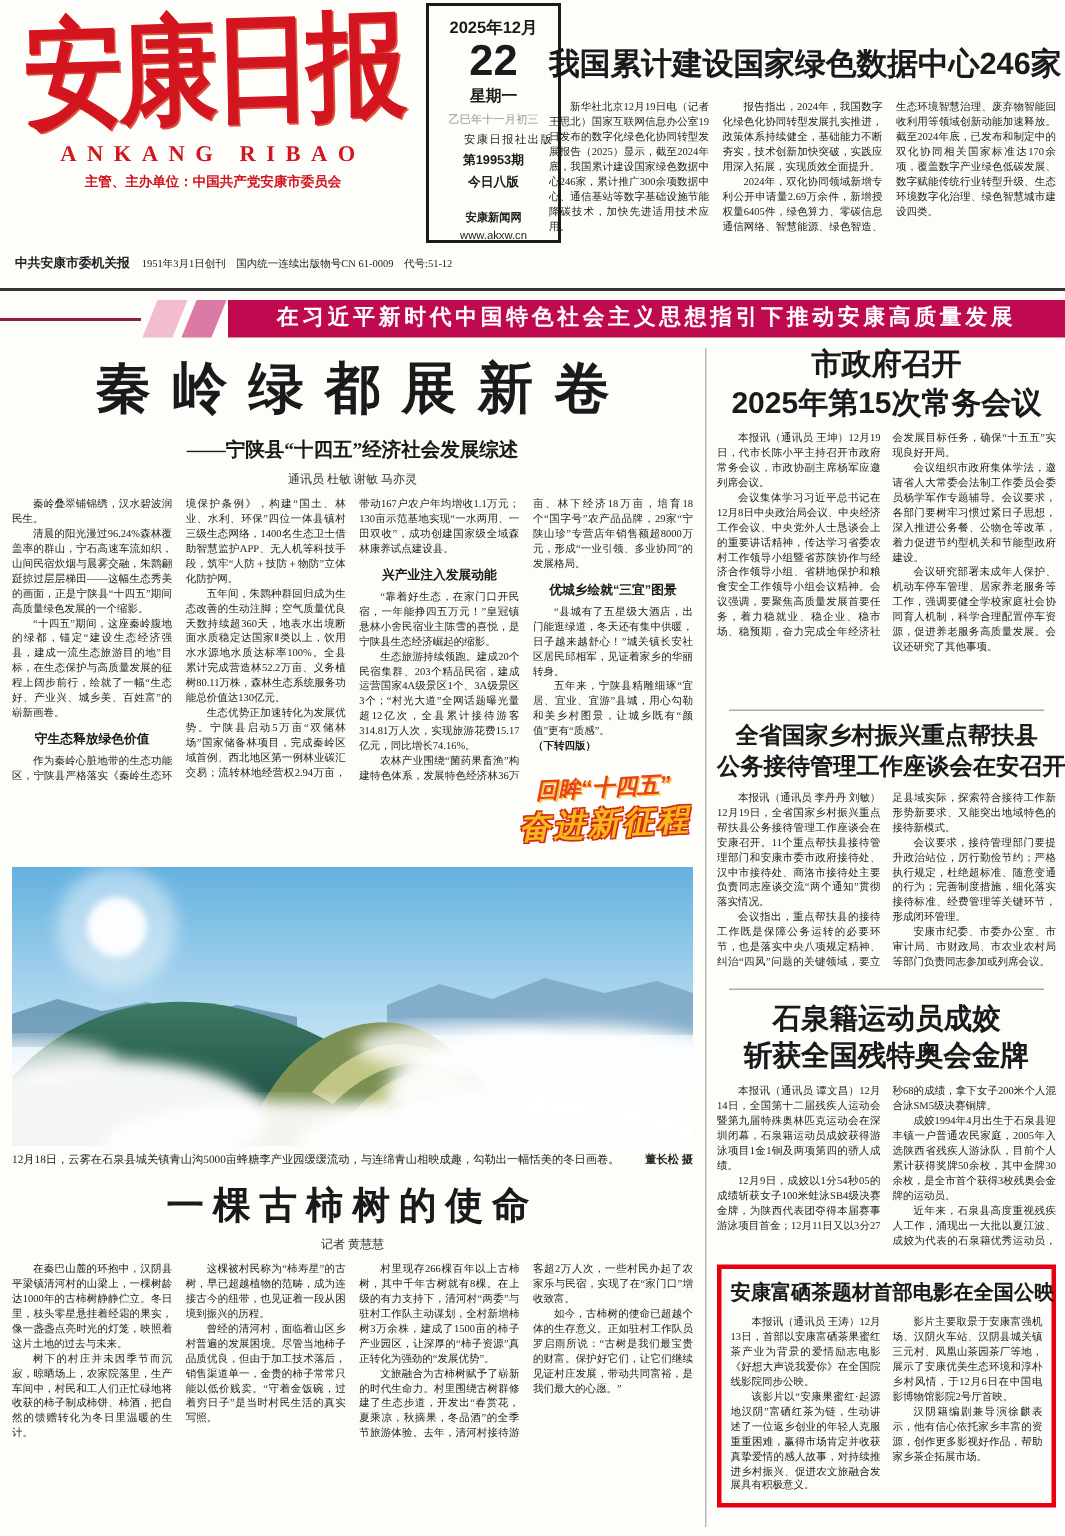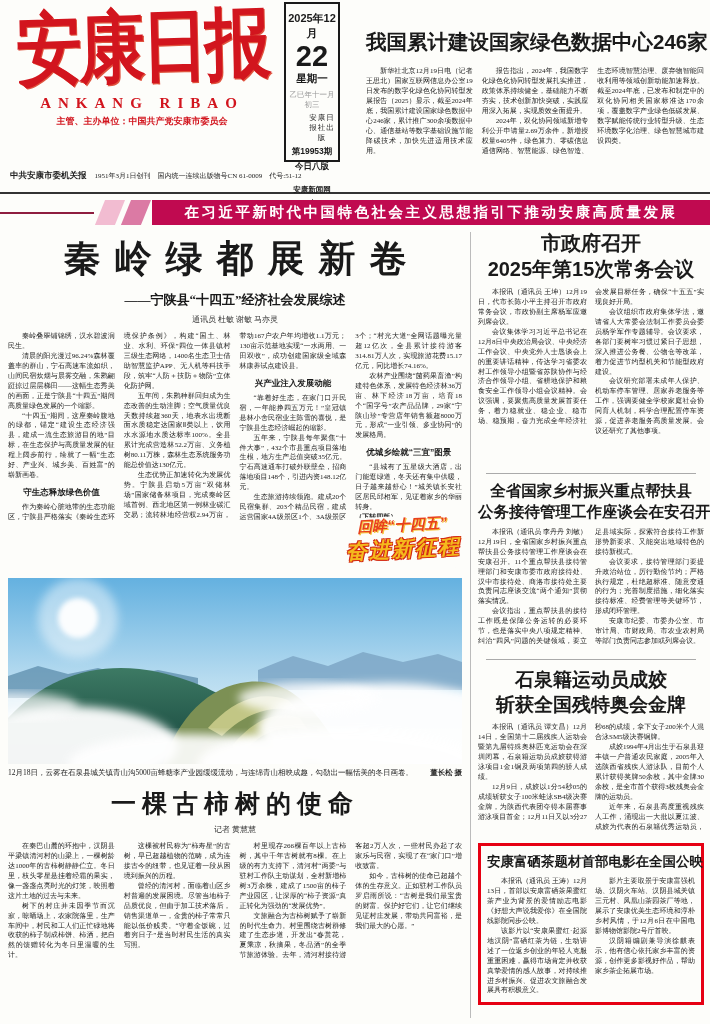--- a/index.html
+++ b/index.html
@@ -9,21 +9,21 @@
   
   .header{position:absolute;left:0;top:0;width:710px;height:192px;border-bottom:2px solid #333;}
   .masthead{position:absolute;left:4px;top:2px;width:276px;height:160px;text-align:center;}
   .mast-title{font-size:66px;font-weight:900;color:#d2151e;font-family:"DejaVu Serif",serif;
               letter-spacing:-3px;line-height:1.35;transform:scaleY(1.18) rotate(-1.5deg);
               text-shadow:1px 1px 0 #e0543f;white-space:nowrap;}
   .mast-latin{font-size:15px;font-weight:bold;color:#d2151e;letter-spacing:7px;margin-top:4px;}
   .mast-org{font-size:9px;font-weight:bold;color:#d2151e;margin-top:3px;font-family:"Liberation Sans",sans-serif;}
   .mast-footer{position:absolute;left:10px;top:170px;width:352px;font-size:7px;white-space:nowrap;color:#222;}
   .mast-footer b{font-size:8.5px;margin-right:8px;}
-  .datebox{position:absolute;left:284px;top:2px;width:56px;height:160px;border:2px solid #1a1a1a;
+  .datebox{position:absolute;left:284px;top:2px;width:90px;height:160px;border:2px solid #1a1a1a;
            text-align:center;font-family:"Liberation Sans",sans-serif;box-sizing:border-box;padding-top:7px;}
   .db-ym{font-size:11px;font-weight:bold;}
   .db-day{font-size:29px;font-weight:bold;line-height:1.05;}
   .db-wd{font-size:10.5px;font-weight:bold;margin-top:1px;}
   .db-lunar{font-size:7.5px;color:#999;margin-top:4px;}
   .db-pub{font-size:7.5px;font-family:"Liberation Serif",serif;margin-top:3px;letter-spacing:1px;margin-left:20px;}
   .db-issue,.db-pages{font-size:8.5px;font-weight:bold;margin-top:3px;}
   .db-site{font-size:7.5px;font-weight:bold;margin-top:12px;}
   .db-url{font-size:7.5px;margin-top:2px;}
   .topnews{position:absolute;left:366px;top:28px;width:338px;}
@@ -144,25 +144,25 @@
       <div class="art cols4" style="height:238px;">
           <p>秦岭叠翠铺锦绣，汉水碧波润民生。</p>
           <p>清晨的阳光漫过96.24%森林覆盖率的群山，宁石高速车流如织，山间民宿炊烟与晨雾交融，朱鹮翩跹掠过层层梯田——这幅生态秀美的画面，正是宁陕县“十四五”期间高质量绿色发展的一个缩影。</p>
           <p>“十四五”期间，这座秦岭腹地的绿都，锚定“建设生态经济强县，建成一流生态旅游目的地”目标，在生态保护与高质量发展的征程上阔步前行，绘就了一幅“生态好、产业兴、城乡美、百姓富”的崭新画卷。</p>
           <div class="sub">守生态释放绿色价值</div>
           <p>作为秦岭心脏地带的生态功能区，宁陕县严格落实《秦岭生态环境保护条例》，构建“国土、林业、水利、环保”四位一体县镇村三级生态网络，1400名生态卫士借助智慧监护APP、无人机等科技手段，筑牢“人防＋技防＋物防”立体化防护网。</p>
           <p>五年间，朱鹮种群回归成为生态改善的生动注脚；空气质量优良天数持续超360天，地表水出境断面水质稳定达国家Ⅱ类以上，饮用水水源地水质达标率100%。全县累计完成营造林52.2万亩、义务植树80.11万株，森林生态系统服务功能总价值达130亿元。</p>
           <p>生态优势正加速转化为发展优势。宁陕县启动5万亩“双储林场”国家储备林项目，完成秦岭区域首例、西北地区第一例林业碳汇交易；流转林地经营权2.94万亩，带动167户农户年均增收1.1万元；130亩示范基地实现“一水两用、一田双收”，成功创建国家级全域森林康养试点建设县。</p>
           <div class="sub">兴产业注入发展动能</div>
           <p>“靠着好生态，在家门口开民宿，一年能挣四五万元！”皇冠镇悬林小舍民宿业主陈雪的喜悦，是宁陕县生态经济崛起的缩影。</p>
-          <p>五年来，宁陕县每年聚焦“十件大事”，432个市县重点项目落地生根，地方生产总值突破35亿元。宁石高速通车打破外联壁垒，招商落地项目148个，引进内资148.12亿元。</p>
           <p>生态旅游持续领跑。建成20个民宿集群、203个精品民宿，建成运营国家4A级景区1个、3A级景区3个；“村光大道”全网话题曝光量超12亿次，全县累计接待游客314.81万人次，实现旅游花费15.17亿元，同比增长74.16%。</p>
           <p>农林产业围绕“菌药果畜渔”构建特色体系，发展特色经济林36万亩、林下经济18万亩，培育18个“国字号”农产品品牌，29家“宁陕山珍”专营店年销售额超8000万元，形成“一业引领、多业协同”的发展格局。</p>
           <div class="sub">优城乡绘就“三宜”图景</div>
           <p>“县城有了五星级大酒店，出门能逛绿道，冬天还有集中供暖，日子越来越舒心！”城关镇长安社区居民邱相军，见证着家乡的华丽转身。</p>
+          <p>五年来，宁陕县精雕细琢“宜居、宜业、宜游”县城，用心勾勒和美乡村图景，让城乡既有“颜值”更有“质感”。</p>
           <div class="turn">（下转四版）</div>
         </div>
       <div class="badge">
         <div class="badge-l1">回眸“十四五”</div>
         <div class="badge-l2">奋进新征程</div>
       </div>
     </div>
 
     <div class="photo">
       <svg width="454" height="186" viewBox="0 0 454 186" xmlns="http://www.w3.org/2000/svg">

